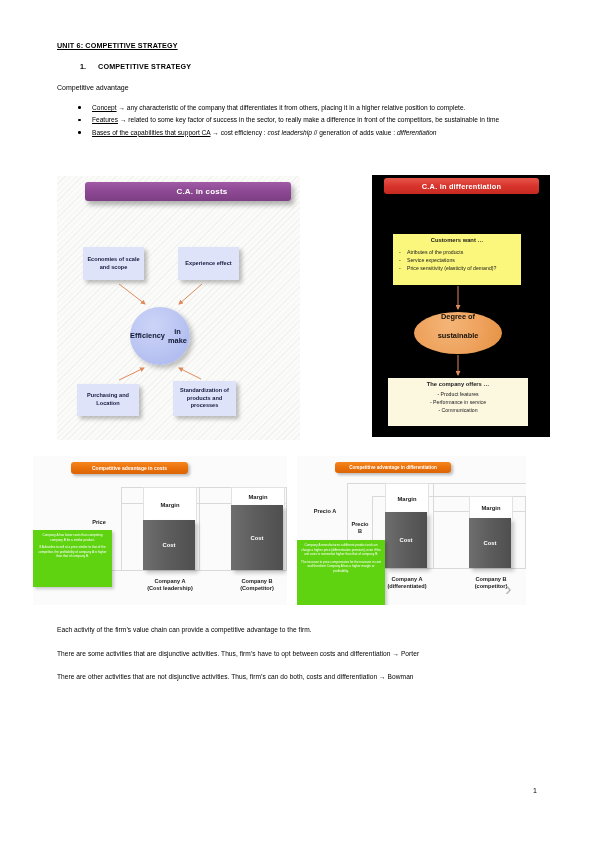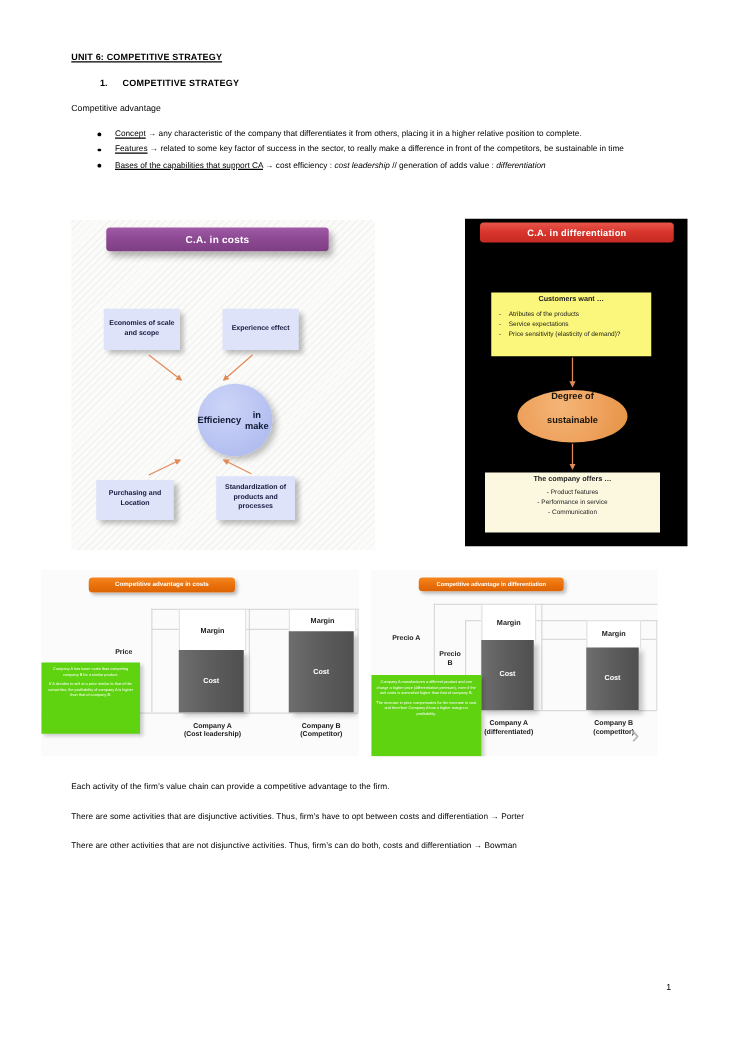--- a/index.html
+++ b/index.html
@@ -106,20 +106,21 @@
     border-radius: 3px;
     box-shadow: 3px 4px 5px rgba(0,0,0,.30);
     display: flex; align-items: center; justify-content: center;
     letter-spacing: .2px;
   }
   .banner-costs {
     left: 28px; top: 6px;
     width: 178px; height: 19px;
     font-size: 8px;
     background: linear-gradient(180deg,#a05aa6 0%,#8e4a94 45%,#7d3e83 100%);
+    padding-left: 28px;
   }
   .banner-diff {
     left: 12px; top: 3px;
     width: 155px; height: 16px;
     font-size: 7.4px;
     background: linear-gradient(180deg,#e6564a 0%,#d8342c 50%,#c62a22 100%);
   }
 
   .nodebox {
     position: absolute;
@@ -143,21 +144,20 @@
     width: 60px; height: 58px;
     border-radius: 50%;
     background: radial-gradient(circle at 38% 32%, #ccd4f7 0%, #b9c4f2 55%, #a8b5ec 100%);
     color: #101733;
     font-size: 7.4px;
     font-weight: bold;
     line-height: 9.5px;
     text-align: center;
     display: flex; align-items: center; justify-content: center;
     box-shadow: 3px 3px 5px rgba(0,0,0,.25);
-    margin-left: 28px;
   }
 
   .arrow { position: absolute; }
 
   .yellowbox {
     position: absolute;
     left: 21px; top: 59px;
     width: 128px; height: 51px;
     background: #fbf77c;
     box-shadow: 3px 3px 4px rgba(0,0,0,.25);

